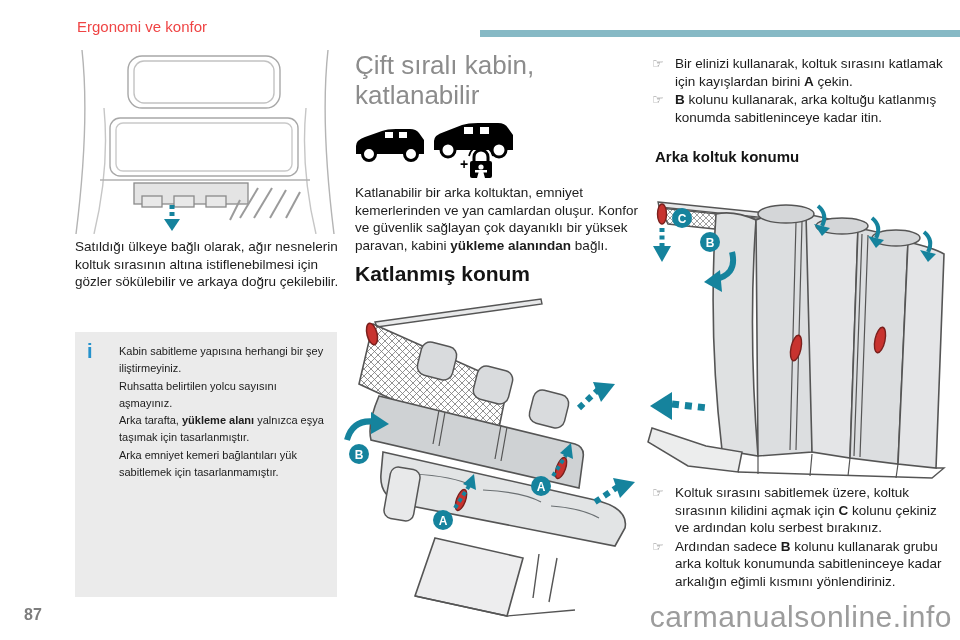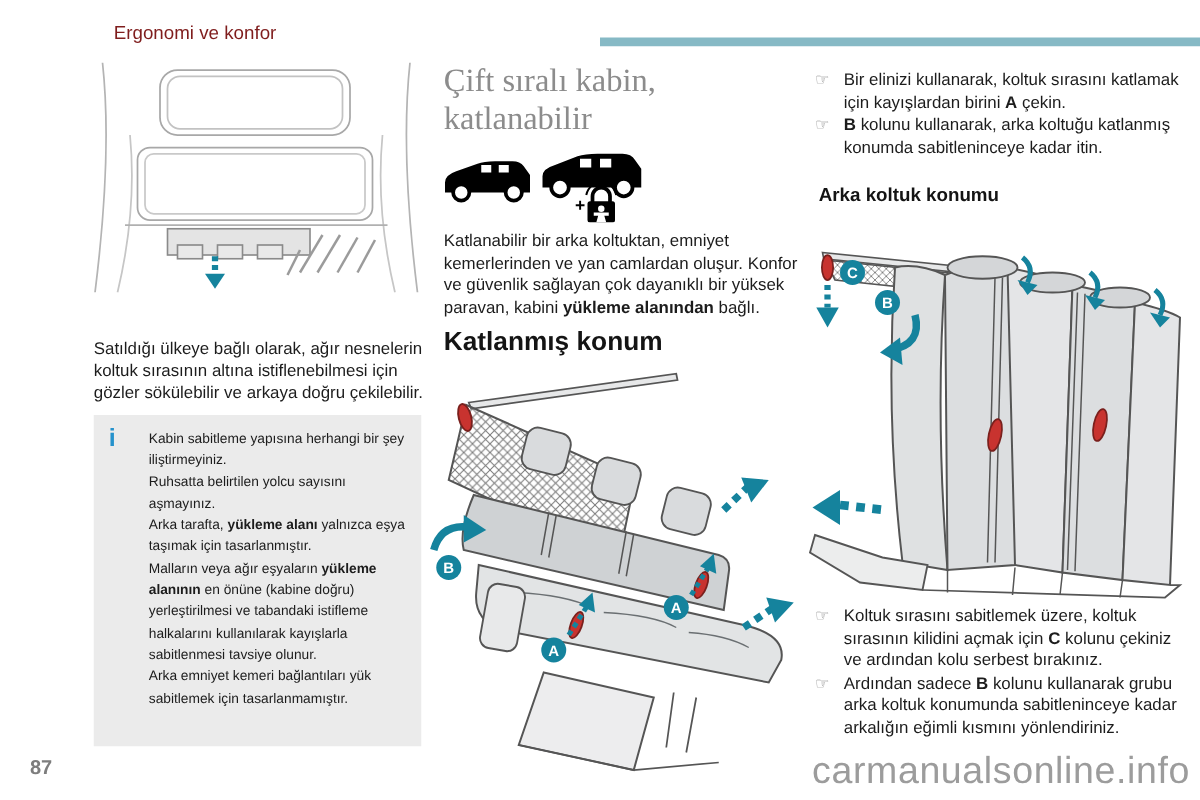--- a/index.html
+++ b/index.html
@@ -1,31 +1,31 @@
 <!DOCTYPE html>
 <html><head>
 <meta charset="utf-8">
 <style>
   html,body{margin:0;padding:0;background:#fff;}
   .page{position:relative;width:960px;height:640px;background:#ffffff;overflow:hidden;
         font-family:"Liberation Sans", sans-serif;color:#1c1c1c;}
-  .section-label{position:absolute;left:91px;top:18px;font-size:15px;color:#7f1d1d;text-align:right;}
+  .section-label{position:absolute;left:77px;top:18px;font-size:15px;color:#ef4444;text-align:right;}
   .header-bar{position:absolute;left:480px;top:30px;width:480px;height:7px;background:#86b9c5;}
 
   
   .left-illu{position:absolute;left:72px;top:50px;width:266px;height:184px;}
-  .left-caption{position:absolute;left:75px;top:238px;width:264px;font-size:13.5px;line-height:17.5px;color:#1c1c1c;margin-top:32px;}
+  .left-caption{position:absolute;left:75px;top:238px;width:264px;font-size:13.5px;line-height:17.5px;color:#1c1c1c;}
   .info-box{position:absolute;left:75px;top:332px;width:262px;height:265px;background:#ebebeb;
             box-sizing:border-box;padding:11px 8px 8px 12px;overflow:hidden;}
   .info-icon{float:left;width:18px;color:#2592cc;font-weight:bold;font-size:20px;line-height:16px;}
   .info-text{margin-left:32px;font-size:11px;line-height:17.3px;color:#1c1c1c;}
   .info-text p{margin:0;}
 
   
-  .mid-heading{position:absolute;left:355px;top:50px;width:290px;font-size:26px;line-height:30px;color:#8c8c8c;font-family:Liberation Serif, serif;}
+  .mid-heading{position:absolute;left:355px;top:50px;width:290px;font-size:26px;line-height:30px;color:#8c8c8c;}
   .mid-icons{position:absolute;left:352px;top:116px;width:168px;height:62px;}
   .mid-intro{position:absolute;left:355px;top:184px;width:288px;font-size:13.5px;line-height:17.5px;}
   .mid-subheading{position:absolute;left:355px;top:262px;font-size:21px;font-weight:bold;color:#141414;}
   .mid-illu{position:absolute;left:343px;top:292px;width:302px;height:332px;}
 
   
   .bullets-top{position:absolute;left:652px;top:55px;width:300px;}
   .bullet{display:flex;gap:8px;font-size:13.5px;line-height:17.6px;color:#1c1c1c;margin-bottom:1px;}
   .hand{flex:0 0 15px;color:#8a8a8a;font-size:13px;line-height:17px;}
   .right-heading{position:absolute;left:655px;top:148px;font-size:15px;font-weight:bold;color:#141414;}
@@ -78,21 +78,20 @@
   <div class="left-caption">
     <span>Satıldığı ülkeye bağlı olarak, ağır nesnelerin koltuk sırasının altına istiflenebilmesi için gözler sökülebilir ve arkaya doğru çekilebilir.</span>
   </div>
 
   <div class="info-box">
     <div class="info-icon">i</div>
     <div class="info-text">
       <p><span>Kabin sabitleme yapısına herhangi bir şey iliştirmeyiniz.</span><b></b><span></span></p>
       <p><span>Ruhsatta belirtilen yolcu sayısını aşmayınız.</span><b></b><span></span></p>
       <p><span>Arka tarafta, </span><b>yükleme alanı</b><span> yalnızca eşya taşımak için tasarlanmıştır.</span></p>
-      <p><span>Malların veya ağır eşyaların </span><b>yükleme alanının</b><span> en önüne (kabine doğru) yerleştirilmesi ve tabandaki istifleme halkalarını kullanılarak kayışlarla sabitlenmesi tavsiye olunur.</span></p>
       <p><span>Arka emniyet kemeri bağlantıları yük sabitlemek için tasarlanmamıştır.</span><b></b><span></span></p>
     </div>
   </div>
 
   <div class="mid-heading">
     <div>Çift sıralı kabin,</div>
     <div>katlanabilir</div>
   </div>
 
   <svg class="mid-icons" viewBox="0 0 168 62">

